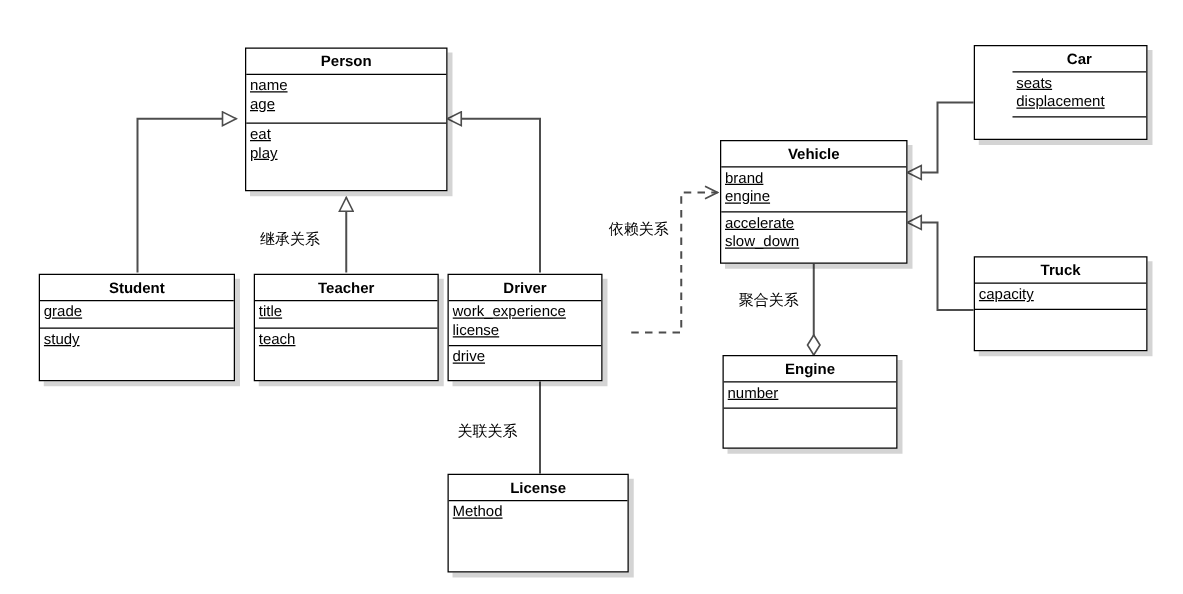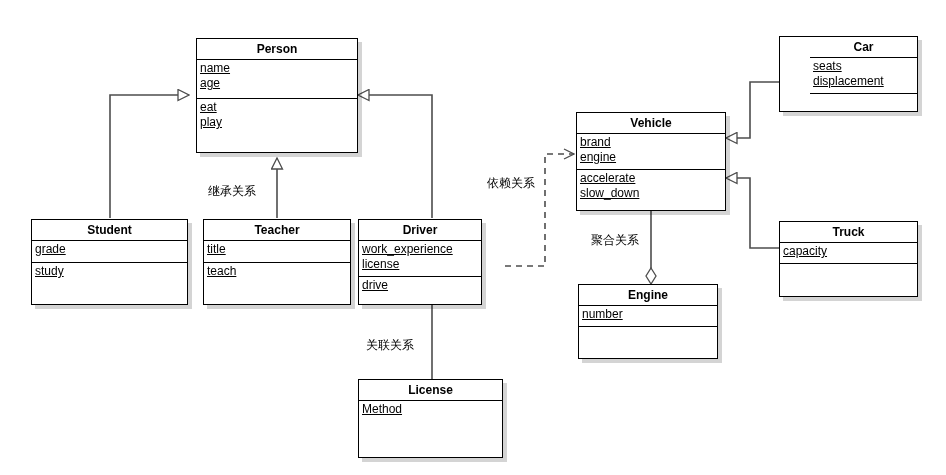--- a/index.html
+++ b/index.html
@@ -180,21 +180,21 @@
 
   <div class="uml-class" style="left:779px; top:36px; width:139px; height:76px;padding-left:30px;">
     <div class="uml-title">Car</div>
     <div class="uml-compartment divider" style="height:36px;">
       <div class="uml-member">seats</div>
       <div class="uml-member">displacement</div>
     </div>
     <div class="uml-compartment"></div>
   </div>
 
-  <div class="uml-class" style="left:779px; top:205px; width:139px; height:76px;margin-top:16px;">
+  <div class="uml-class" style="left:779px; top:205px; width:139px; height:76px;">
     <div class="uml-title">Truck</div>
     <div class="uml-compartment divider" style="height:21px;">
       <div class="uml-member">capacity</div>
     </div>
     <div class="uml-compartment"></div>
   </div>
 
   <div class="uml-class" style="left:578px; top:284px; width:140px; height:75px;">
     <div class="uml-title">Engine</div>
     <div class="uml-compartment divider" style="height:21px;">

